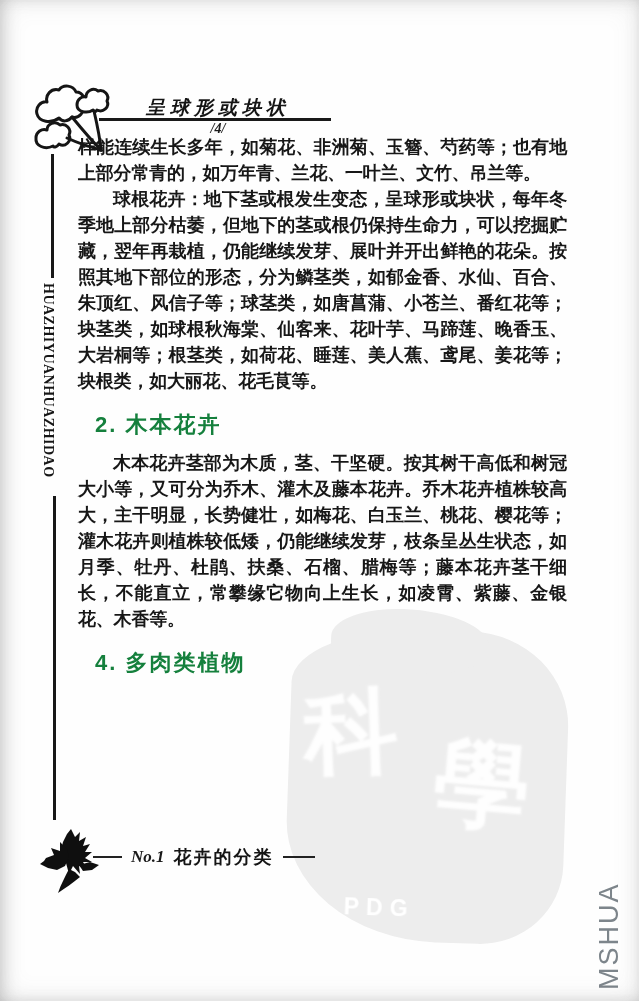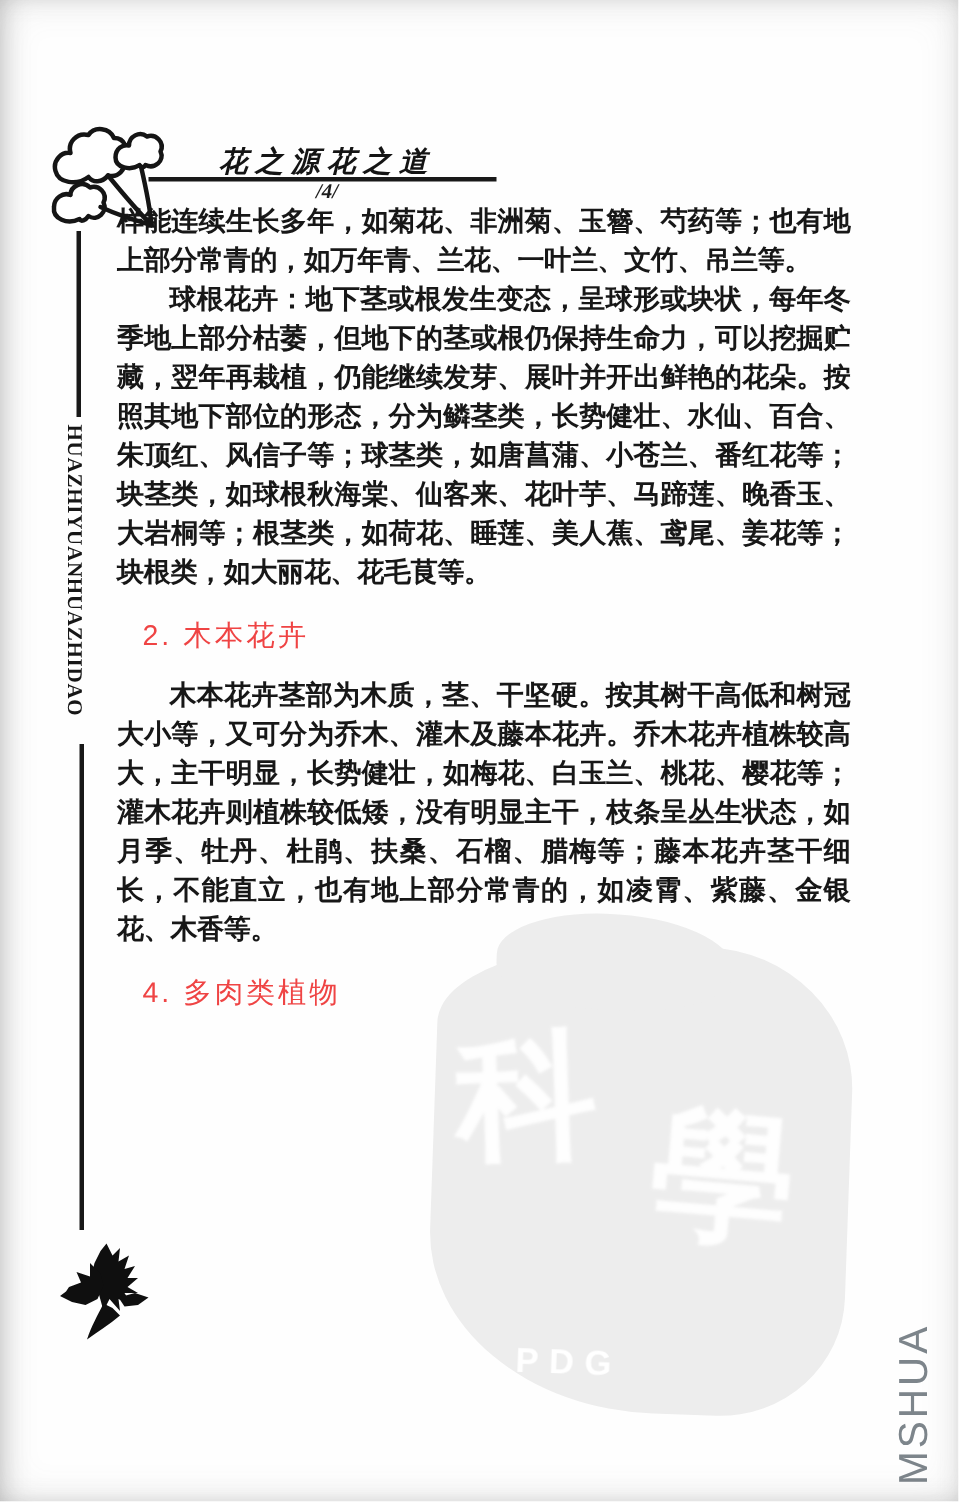--- a/index.html
+++ b/index.html
@@ -48,21 +48,21 @@
   .body-text {
     position:absolute; left:78px; top:134px; width:489px; z-index:2;
     font-size:18px; line-height:26px; letter-spacing:-0.2px;
     font-weight:600; text-align:justify; color:#171717;
   }
   .body-text p { margin:0; }
   .para-indent { text-indent:35px; }
   .section-heading {
     margin:18px 0 12px 17px;
     font-family:"Liberation Sans","DejaVu Sans",sans-serif;
-    font-weight:400; font-size:19px; letter-spacing:2px; color:#ef4444; text-indent:0;
+    font-weight:700; font-size:22px; letter-spacing:2px; color:#15803d; text-indent:0;
   }
   .uline { text-underline-offset:3px; text-decoration-thickness:1.5px; }
 
   
   .footer {
     position:absolute; left:93px; top:845px; z-index:3;
     display:flex; align-items:center; gap:9px; height:24px; white-space:nowrap;
   }
   .footer-dash { height:2.2px; background:#222; }
   .footer-dash.left { width:29px; }
@@ -116,40 +116,46 @@
       <g fill="#ffffff" stroke="#151515" stroke-width="3" stroke-linejoin="round" stroke-linecap="round">
         <path d="M28 34 C20 40 8 38 6 30 C4 23 10 17 16 18 C14 11 20 4 28 6 C32 0 42 1 45 8 C52 8 56 16 51 22 C54 28 48 35 41 33 C37 38 31 38 28 34 Z"></path>
         <path d="M62 26 C56 30 46 28 46 21 C46 15 51 12 55 13 C55 7 62 3 67 7 C73 5 79 11 76 17 C79 23 72 29 66 26 C65 28 63 28 62 26 Z"></path>
         <path d="M22 62 C14 66 4 62 5 54 C5 48 11 44 16 46 C16 40 24 36 29 41 C35 39 41 45 38 51 C41 57 34 64 28 60 C26 63 23 64 22 62 Z"></path>
         <path d="M41 33 C50 44 60 56 70 66" fill="none"></path>
         <path d="M36 54 C47 59 59 63 70 66" fill="none"></path>
         <path d="M63 27 C66 40 69 54 70 66" fill="none"></path>
       </g>
     </svg>
   </div>
-  <div class="header-title">花之源花之道</div>
+  <div class="header-title">呈球形或块状</div>
   <div class="header-rule"></div>
   <div class="page-number">/4/</div>
 
   <div class="rail-rule-top"></div>
   <div class="rail-title">HUAZHIYUANHUAZHIDAO</div>
   <div class="rail-rule-bottom"></div>
   <div class="footer-leaf">
     <svg width="74" height="78" viewBox="0 0 74 78" fill="#0f0f0f">
       <path d="M36 10 L40 18 L45 13 L44 22 L51 18 L48 27 L55 25 L50 33 L57 33 L50 39 L57 43 L48 43 L53 51 L44 47 L45 55 L38 47 L34 55 L31 44 L25 49 L27 38 L21 40 L26 31 L28 23 L32 15 Z"></path>
       <path d="M11 39 L19 36 L16 29 L25 32 L25 23 L32 30 L34 38 L30 47 L22 51 L13 49 L5 45 L9 42 Z"></path>
       <path d="M34 50 C30 58 26 65 23 74 C30 69 38 64 45 58 L40 53 Z"></path>
       <path d="M44 46 L55 43 L64 46 L57 51 L48 52 Z"></path>
     </svg>
   </div>
 
   <div class="body-text">
     <p>样能连续生长多年，如菊花、非洲菊、玉簪、芍药等；也有地上部分常青的，如万年青、兰花、一叶兰、文竹、吊兰等。</p>
-    <p class="para-indent">球根花卉：地下茎或根发生变态，呈球形或块状，每年冬季地上部分枯萎，但地下的茎或根仍保持生命力，可以挖掘贮藏，翌年再栽植，仍能继续发芽、展叶并开出鲜艳的花朵。按照其地下部位的形态，分为鳞茎类，长势健壮、水仙、百合、朱顶红、风信子等；球茎类，如唐菖蒲、小苍兰、番红花等；块茎类，如球根秋海棠、仙客来、花叶芋、马蹄莲、晚香玉、大岩桐等；根茎类，如荷花、睡莲、美人蕉、鸢尾、姜花等；块根类，如大丽花、花毛茛等。</p>
+    <p class="para-indent">球根花卉：地下茎或根发生变态，呈球形或块状，每年冬季地上部分枯萎，但地下的茎或根仍保持生命力，可以挖掘贮藏，翌年再栽植，仍能继续发芽、展叶并开出鲜艳的花朵。按照其地下部位的形态，分为鳞茎类，如郁金香、水仙、百合、朱顶红、风信子等；球茎类，如唐菖蒲、小苍兰、番红花等；块茎类，如球根秋海棠、仙客来、花叶芋、马蹄莲、晚香玉、大岩桐等；根茎类，如荷花、睡莲、美人蕉、鸢尾、姜花等；块根类，如大丽花、花毛茛等。</p>
     <div class="section-heading">2. 木本花卉</div>
-    <p class="para-indent"><span>木本花卉茎部为木质，茎、干坚硬。按其树干高低和树冠大小等，又可分为乔木、灌木及藤本花卉。乔木花卉植株较高大，主干明显，长势健壮，如梅花、白玉兰、桃花、樱花等；灌木花卉则植株较低矮，没有明显主干，枝条呈</span><span class="uline">丛生</span><span>状态，如月季、牡丹、杜鹃、扶桑、石榴、腊梅等；藤本花卉茎干细长，不能直立，也有地上部分常青的，如凌霄、紫藤、金银花、木香等。</span></p>
+    <p class="para-indent"><span>木本花卉茎部为木质，茎、干坚硬。按其树干高低和树冠大小等，又可分为乔木、灌木及藤本花卉。乔木花卉植株较高大，主干明显，长势健壮，如梅花、白玉兰、桃花、樱花等；灌木花卉则植株较低矮，仍能继续发芽，枝条呈</span><span class="uline">丛生</span><span>状态，如月季、牡丹、杜鹃、扶桑、石榴、腊梅等；藤本花卉茎干细长，不能直立，常攀缘它物向上生长，如凌霄、紫藤、金银花、木香等。</span></p>
     <div class="section-heading">4. 多肉类植物</div>
   </div>
 
+  <div class="footer">
+    <div class="footer-dash left"></div>
+    <span class="footer-number">No.1</span>
+    <span class="footer-title">花卉的分类</span>
+    <div class="footer-dash right"></div>
+  </div>
 
   <div class="side-label">MSHUA</div>
 
 </div>
 
 </body></html>

